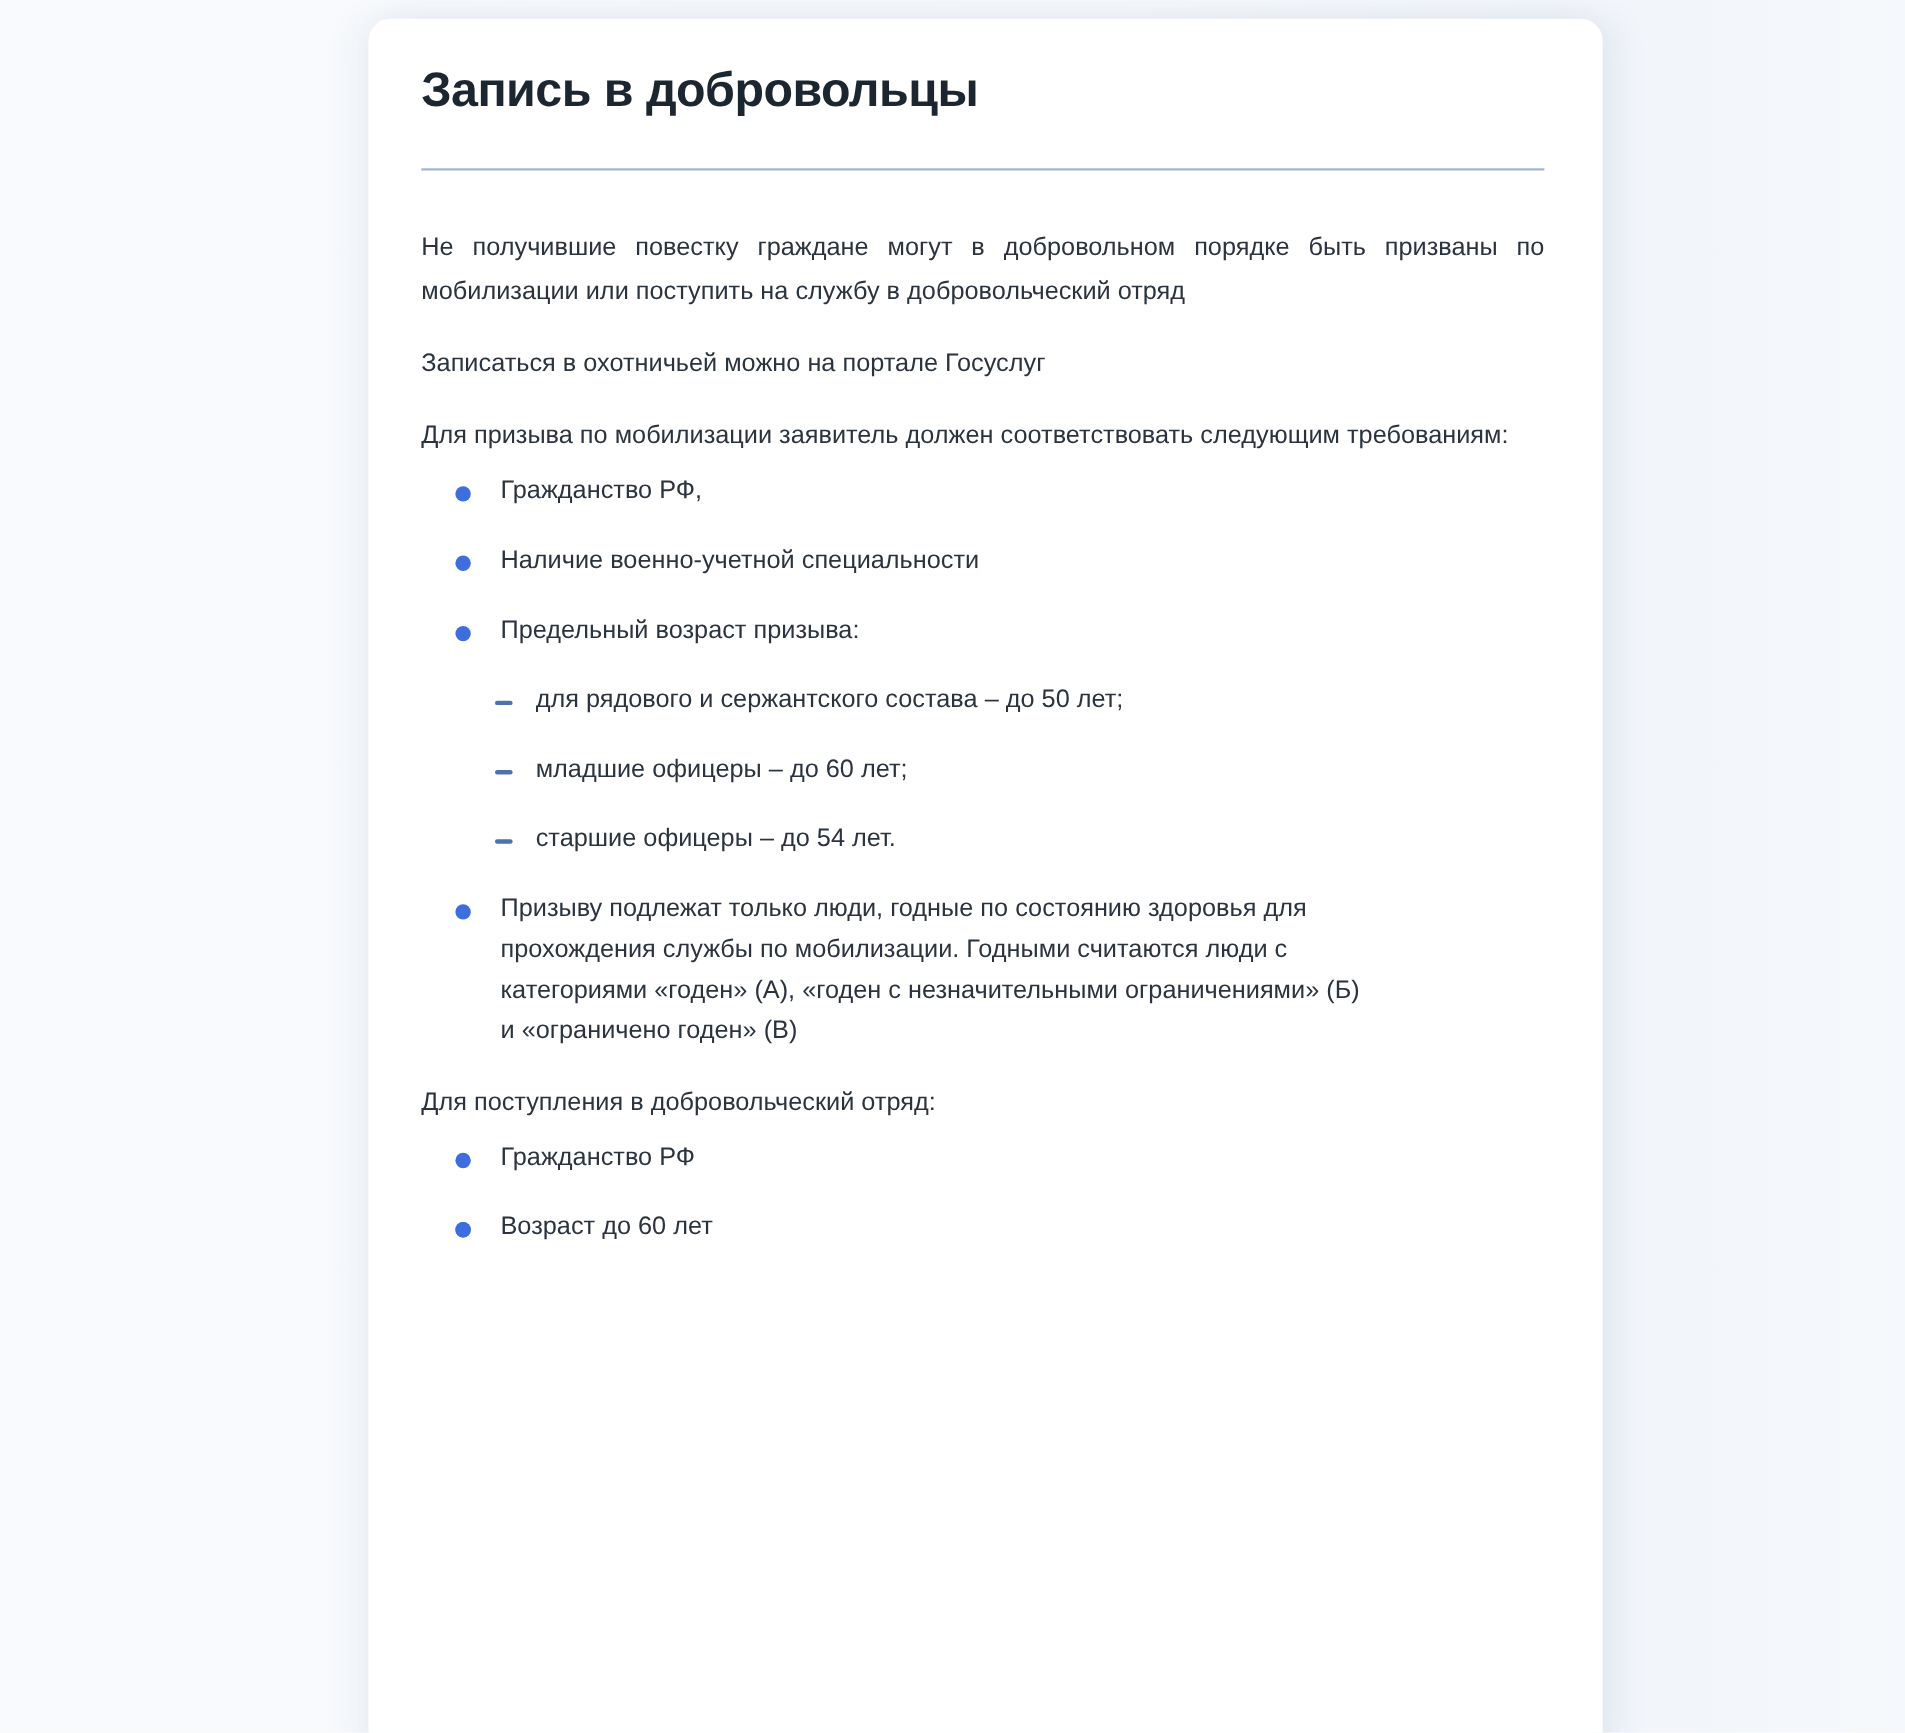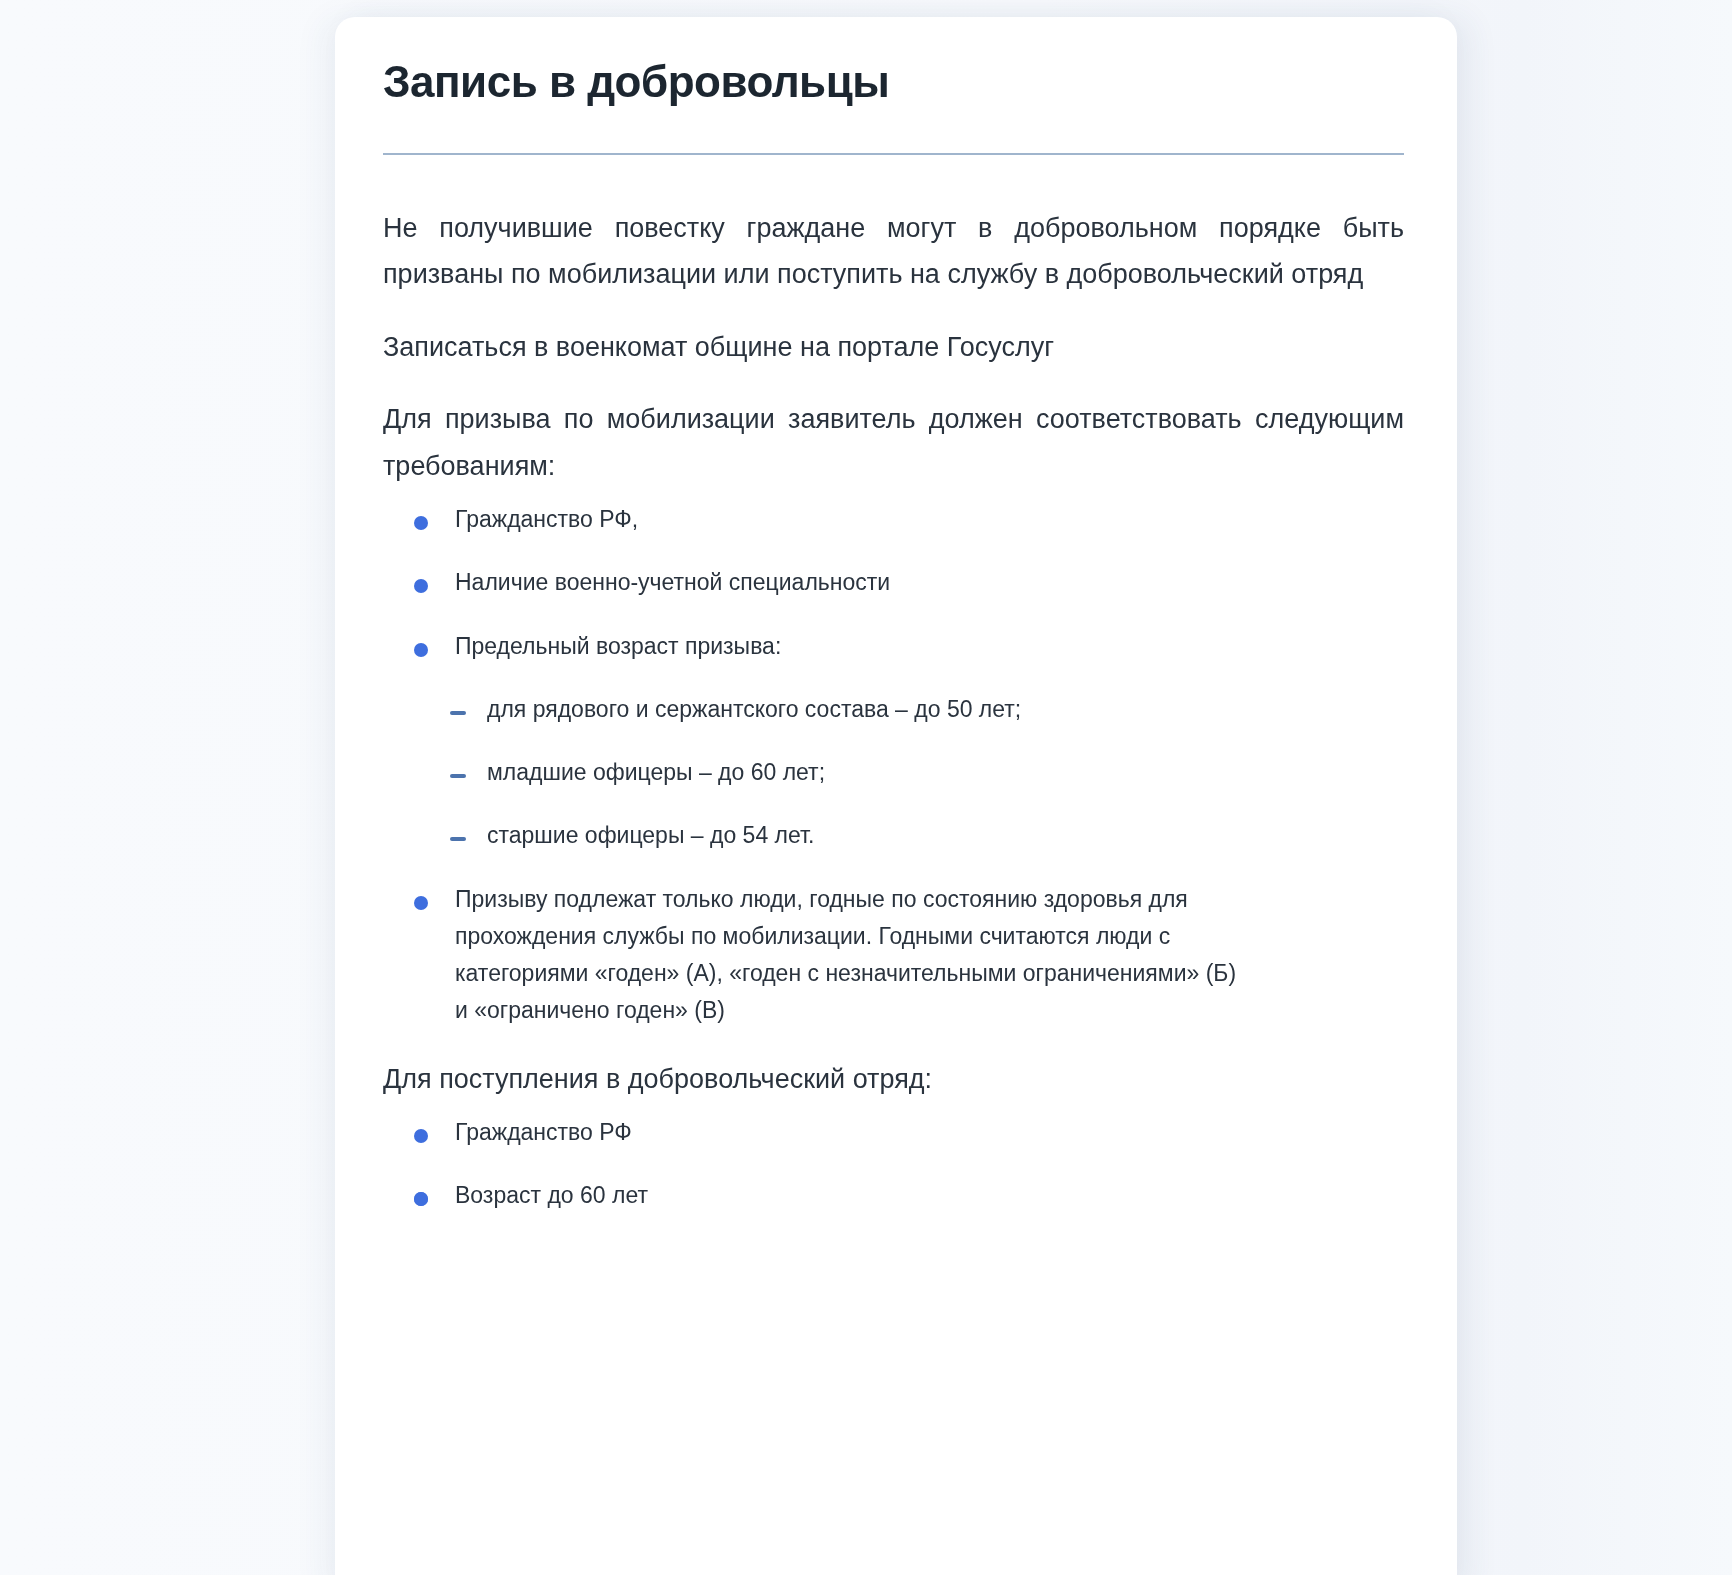--- a/index.html
+++ b/index.html
@@ -30,21 +30,21 @@
     color: #1c2630;
   }
   .divider {
     margin-top: 46px;
     border: none;
     border-top: 2px solid #a0b5cd;
     width: 100%;
   }
   .para {
     margin-top: 0;
-    font-size: 27px;
+    font-size: 23px;
     line-height: 1.72;
     color: #2a333e;
     text-align: justify;
     margin-bottom: 26px;
   }
   .para.first { margin-top: 50px; }
   .para.list-lead { margin-bottom: 12px; }
   ul.req-list {
     list-style: none;
     width: 856px;
@@ -89,21 +89,21 @@
 
 <div class="page">
   <div class="card">
 
     <h1 class="page-title">Запись в добровольцы</h1>
 
     <hr class="divider">
 
     <p class="para first">Не получившие повестку граждане могут в добровольном порядке быть призваны по мобилизации или поступить на службу в добровольческий отряд</p>
 
-    <p class="para">Записаться в военкомат общине на портале Госуслуг</p>
+    <p class="para">Записаться в охотничьей можно на портале Госуслуг</p>
 
     <p class="para list-lead">Для призыва по мобилизации заявитель должен соответствовать следующим требованиям:</p>
 
     <ul class="req-list">
       <li>
         <span class="dot"></span>
         <span class="li-text">Гражданство РФ,</span>
       </li>
       <li>
         <span class="dot"></span>

